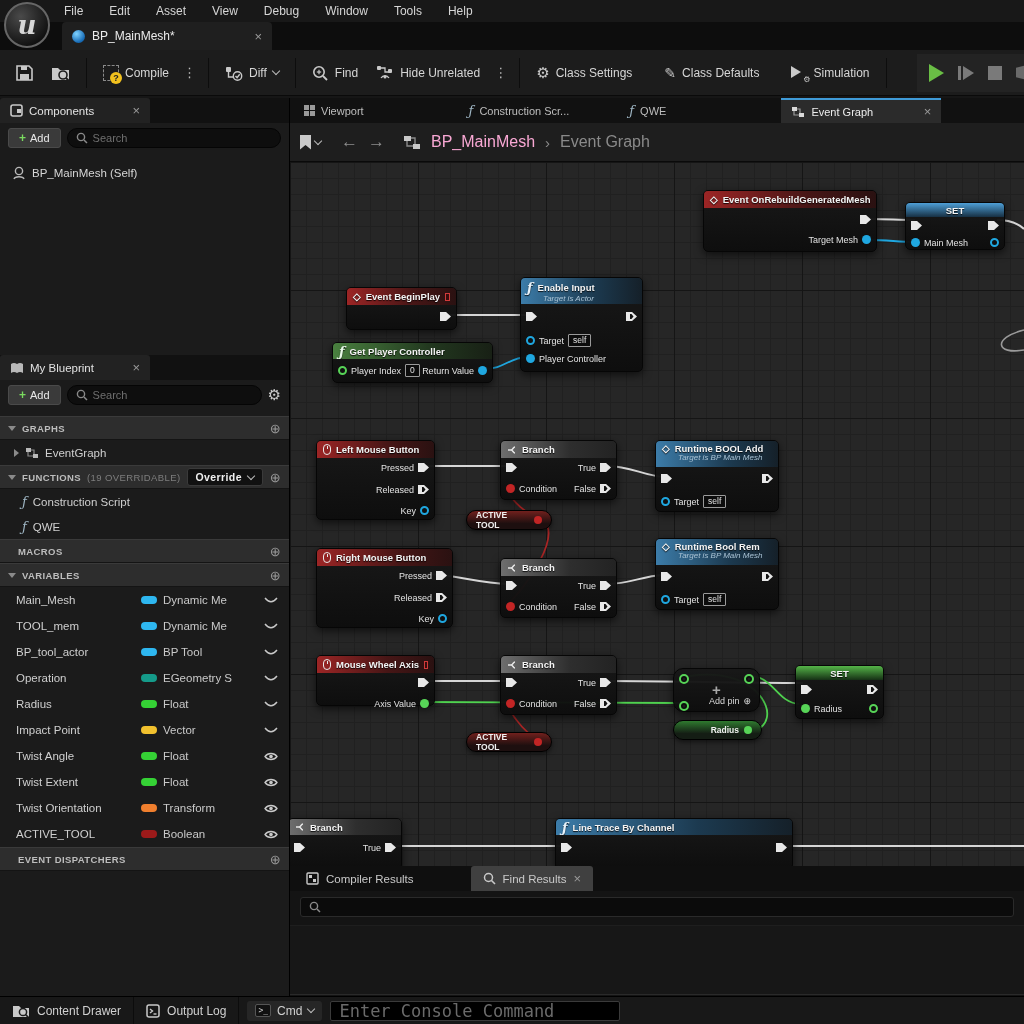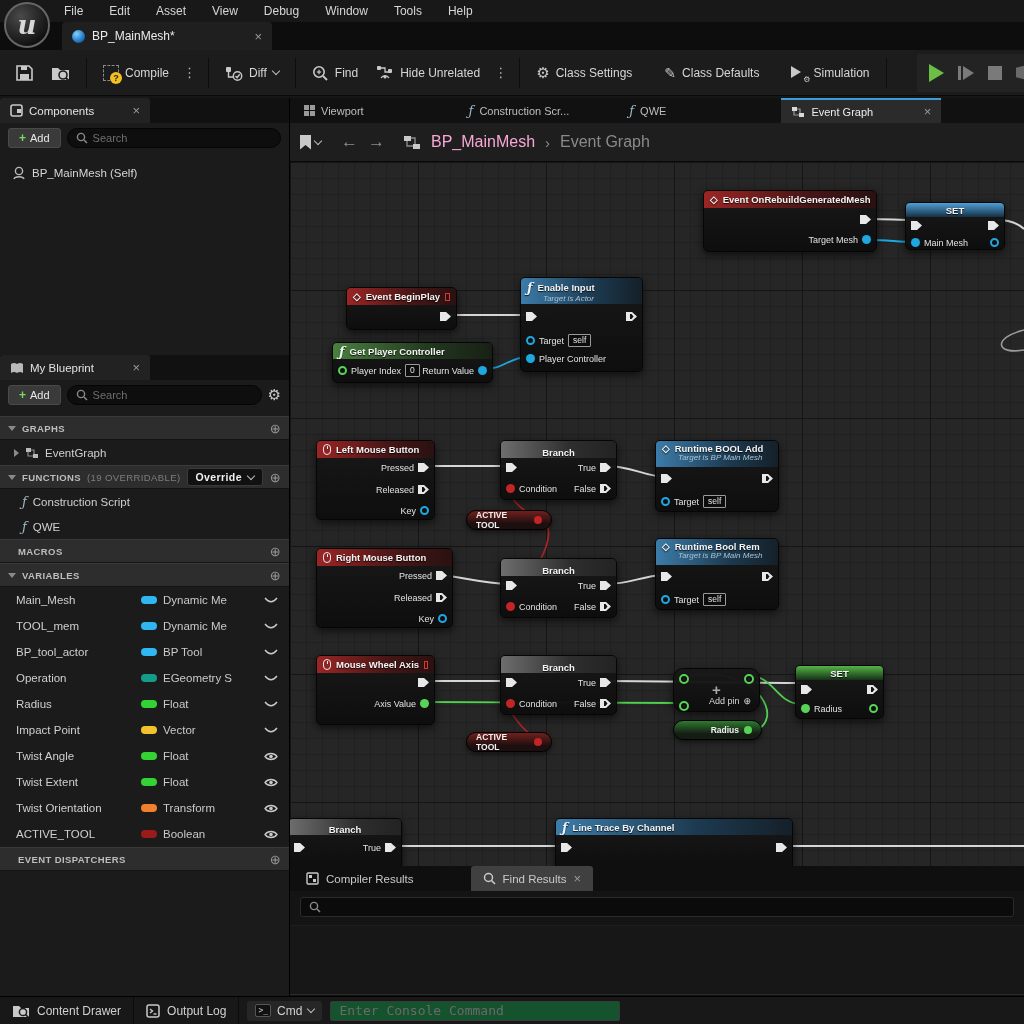--- a/index.html
+++ b/index.html
@@ -91,21 +91,21 @@
   #wires { position:absolute; left:0; top:0; z-index:1; }
 
   .node { position:absolute; background:linear-gradient(180deg, rgba(24,24,24,.97), rgba(13,13,13,.97)); border:1px solid #060606; border-radius:5px; box-shadow:0 3px 8px rgba(0,0,0,.6); z-index:2; }
   .nhead { height:17px; border-radius:4px 4px 0 0; display:flex; align-items:center; gap:5px; padding:0 6px; font-size:9.5px; font-weight:bold; color:#f4f4f4; text-shadow:0 1px 1px rgba(0,0,0,.85); white-space:nowrap; overflow:hidden; }
   .nhead2 { height:26px; border-radius:4px 4px 0 0; padding:2px 6px 0; white-space:nowrap; overflow:hidden; }
   .nh-title { display:flex; align-items:center; gap:5px; font-size:9.5px; font-weight:bold; color:#f4f4f4; text-shadow:0 1px 1px rgba(0,0,0,.85); }
   .nh-sub { font-size:8px; font-style:italic; color:#a9c2d4; margin-left:16px; margin-top:-1px; }
   .hd-red { background:linear-gradient(90deg,#9c2525,#471616 60%,#2a1111); }
   .hd-blue { background:linear-gradient(90deg,#3c7ca9,#1c3a50 60%,#152029); }
   .hd-green { background:linear-gradient(90deg,#49803f,#22381f 60%,#182015); }
-  .hd-grey { background:linear-gradient(90deg,#6e6e6e,#2e2e2e 60%,#232323);flex-direction:column; }
+  .hd-grey { background:linear-gradient(90deg,#6e6e6e,#2e2e2e 60%,#232323); }
   .hd-setb { background:linear-gradient(180deg,#4e9fd6,#173043); justify-content:center; height:14px; }
   .hd-setg { background:linear-gradient(180deg,#55b448,#163015); justify-content:center; height:14px; }
   .dlg-box { margin-left:auto; width:8px; height:8px; border:1px solid #d23a3a; background:#3a0d0d; }
   .pl { position:absolute; left:5px; display:flex; align-items:center; gap:4px; font-size:9px; color:#e2e2e2; height:13px; }
   .pr { position:absolute; right:5px; display:flex; align-items:center; gap:4px; font-size:9px; color:#e2e2e2; height:13px; }
   .pexec { position:relative; width:11px; height:11px; flex:0 0 auto; }
   .pexec i { position:absolute; inset:0; background:#e8e8e8; clip-path:polygon(0 8%,55% 8%,100% 50%,55% 92%,0 92%); }
   .pexec.h b { position:absolute; inset:2.5px 3.5px; background:#121212; clip-path:polygon(0 8%,50% 8%,100% 50%,50% 92%,0 92%); }
   .pdot { width:9px; height:9px; border-radius:50%; flex:0 0 auto; }
   .d-blue { background:#1fa7e0; } .d-blue-h { border:2px solid #1fa7e0; width:9px; height:9px; }
@@ -131,21 +131,21 @@
   #find-search input { flex:1; background:transparent; border:none; outline:none; color:#bbb; font-size:11px; font-family:"Liberation Sans",sans-serif; }
   #find-search input::placeholder { color:#6f6f6f; }
   #find-results-area { margin-top:8px; height:70px; border-top:1px solid #1e1e1e; border-bottom:1px solid #2a2a2a; background:#171717; }
 
   
   #statusbar { position:absolute; left:0; top:996px; width:1024px; height:28px; background:#181818; border-top:1px solid #000; display:flex; align-items:center; font-size:12px; color:#d0d0d0; }
   .sb-btn { display:flex; align-items:center; gap:7px; padding:0 12px; height:28px; }
   .sb-sep { width:1px; height:28px; background:#0c0c0c; }
   #cmd-box { display:flex; align-items:center; gap:6px; background:#262626; border-radius:3px; height:20px; padding:0 8px; margin:0 8px; }
   .term-ic { background:#111; border:1px solid #555; border-radius:2px; font-family:"DejaVu Sans Mono",monospace; font-size:8px; color:#cfcfcf; padding:0 2px; line-height:11px; }
-  #console-input { width:290px; height:20px; background:#14532d; border:1px solid #3a3a3a; border-radius:2px; color:#9a9a9a; font-family:"DejaVu Sans Mono",monospace; font-size:13px; padding:0 8px; outline:none; }
+  #console-input { width:290px; height:20px; background:#000000; border:1px solid #3a3a3a; border-radius:2px; color:#9a9a9a; font-family:"DejaVu Sans Mono",monospace; font-size:17px; padding:0 8px; outline:none; }
   #console-input::placeholder { color:#6a6a6a; font-family:"DejaVu Sans Mono",monospace; }
 </style>
 </head>
 <body>
 
 <div id="app">
 
   <div id="menubar">
     <span class="menu-item">File</span>
     <span class="menu-item">Edit</span>
@@ -788,21 +788,21 @@
             <b></b>
           </span>
         </div>
       <div class="pl" style="top:54px">
           <span class="pdot d-blue-h"></span>
           <span>Target</span>
           <span class="vbox">self</span>
         </div>
     </div>
 
-    <div class="node" style="left:26px; top:493px; width:119px; height:70px;">
+    <div class="node" style="left:26px; top:493px; width:119px; height:51px;">
       <div class="nhead hd-red">
           <span class="mouse-ic"></span>
           <span>Mouse Wheel Axis</span>
           <span class="dlg-box"></span>
         </div>
       <div class="pr" style="top:20px">
           <span class="pexec">
             <i></i>
           </span>
         </div>

